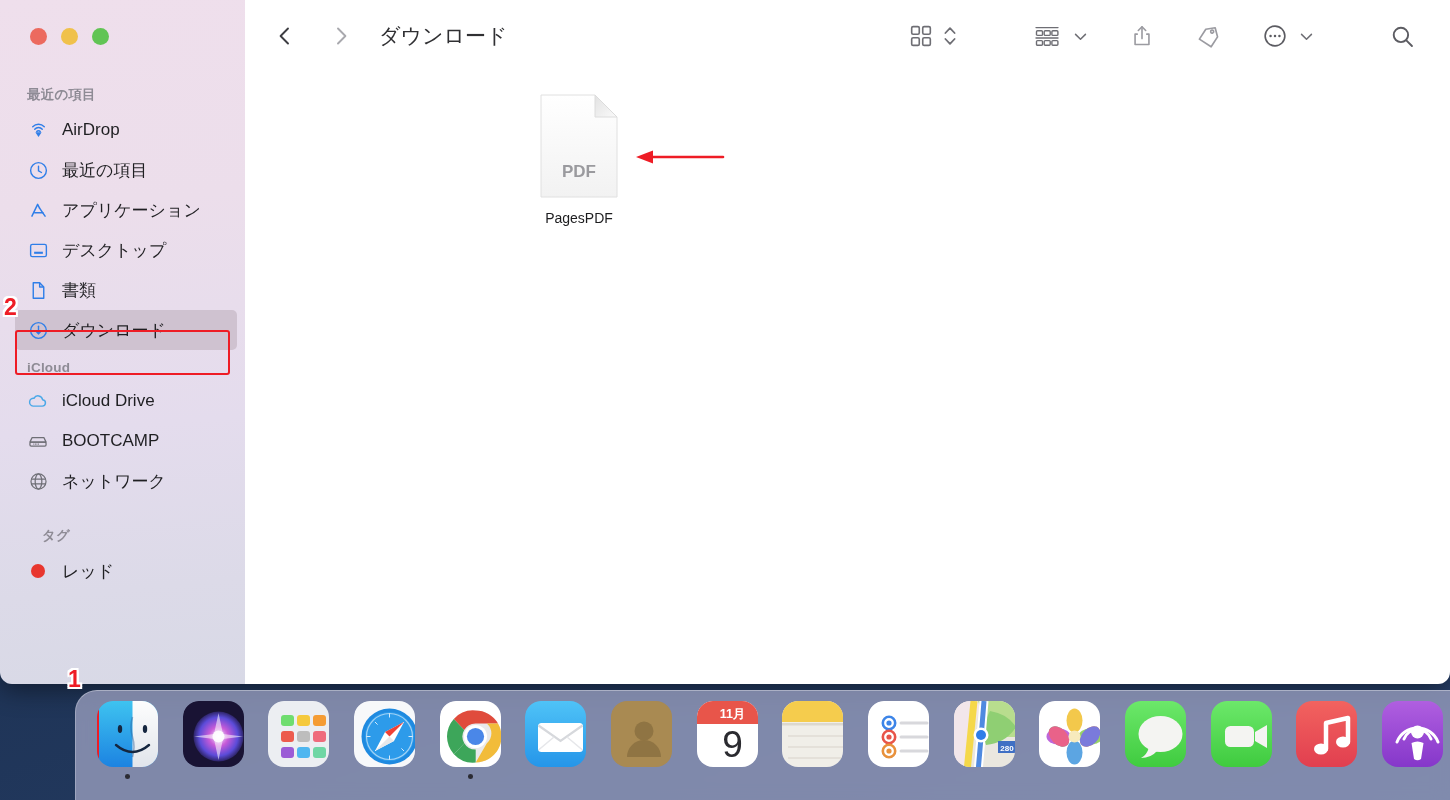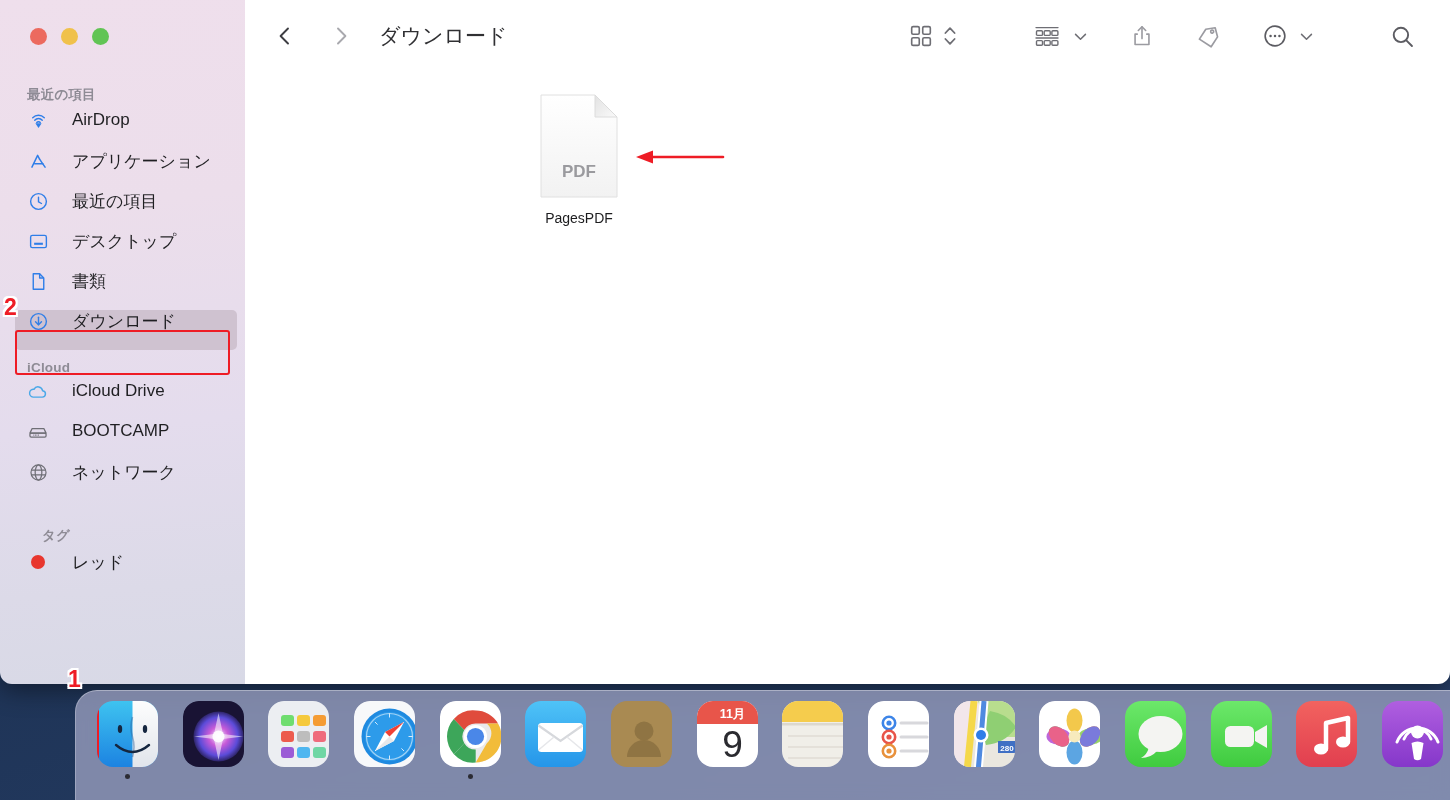--- a/index.html
+++ b/index.html
@@ -41,21 +41,21 @@
   .tl.red    { background:#ec6a5f; }
   .tl.yellow { background:#f0c14b; }
   .tl.green  { background:#61c454; }
 
   .sb-scroll { padding-top:76px; }
   .sb-section-title {
     font-size:13.5px; font-weight:700; color:#8e8b95;
     padding:10px 0 6px 27px; letter-spacing:.2px;
   }
   .sb-row {
-    display:flex; align-items:flex-start; gap:23px;
+    display:flex; align-items:center; gap:13px;
     height:40px; padding:0 10px 0 27px;
     font-size:17px; color:#1f1f22;
     position:relative;
   }
   .sb-row.selected {
     background:#cfc2d0;
     margin:0 8px 0 15px;
     padding-left:12px;
     border-radius:5px;
   }
@@ -179,37 +179,37 @@
             <path d="M7.7 10.6a5.6 5.6 0 0 1 8.6 0"></path>
             <path d="M5.4 7.6a9.2 9.2 0 0 1 13.2 0"></path>
             <path d="M10 13.2a2.6 2.6 0 0 1 4 0"></path>
           </svg>
         </span>
         <span class="label">AirDrop</span>
       </div>
 
       <div class="sb-row">
         <span class="sb-icon">
+          <svg width="21" height="21" viewBox="0 0 24 24" fill="none" stroke="#2f7ee8" stroke-width="1.6">
+            <circle cx="12" cy="12" r="9"></circle>
+            <path d="M12 7v5.3l3.4 2" stroke-linecap="round"></path>
+          </svg>
+        </span>
+        <span class="label">最近の項目</span>
+      </div>
+
+      <div class="sb-row">
+        <span class="sb-icon">
           <svg width="21" height="21" viewBox="0 0 24 24" fill="none" stroke="#2f7ee8" stroke-width="1.7" stroke-linecap="round" stroke-linejoin="round">
             <path d="M4.5 18.5 L11 5 l2.2 4.2"></path>
             <path d="M19.5 18.5 L13.2 9.2"></path>
             <path d="M7.6 14.6 H17"></path>
           </svg>
         </span>
         <span class="label">アプリケーション</span>
-      </div>
-
-      <div class="sb-row">
-        <span class="sb-icon">
-          <svg width="21" height="21" viewBox="0 0 24 24" fill="none" stroke="#2f7ee8" stroke-width="1.6">
-            <circle cx="12" cy="12" r="9"></circle>
-            <path d="M12 7v5.3l3.4 2" stroke-linecap="round"></path>
-          </svg>
-        </span>
-        <span class="label">最近の項目</span>
       </div>
 
       <div class="sb-row">
         <span class="sb-icon">
           <svg width="21" height="21" viewBox="0 0 24 24" fill="none" stroke="#2f7ee8" stroke-width="1.6">
             <rect x="3" y="5" width="18" height="14" rx="2"></rect>
             <rect x="7" y="13.4" width="10" height="2.4" fill="#2f7ee8" stroke="none"></rect>
           </svg>
         </span>
         <span class="label">デスクトップ</span>

